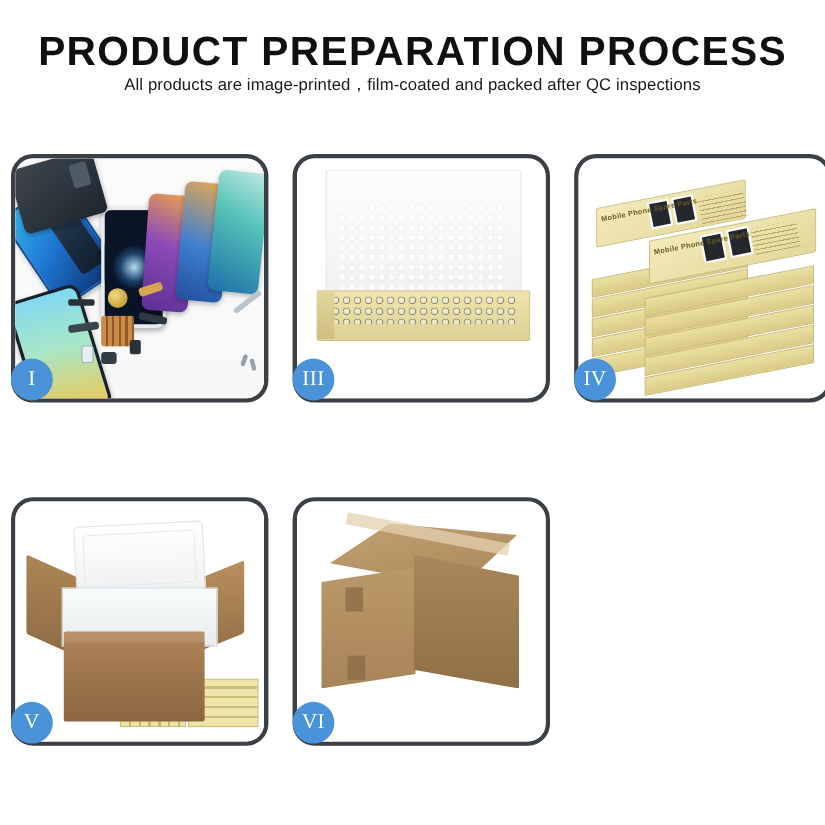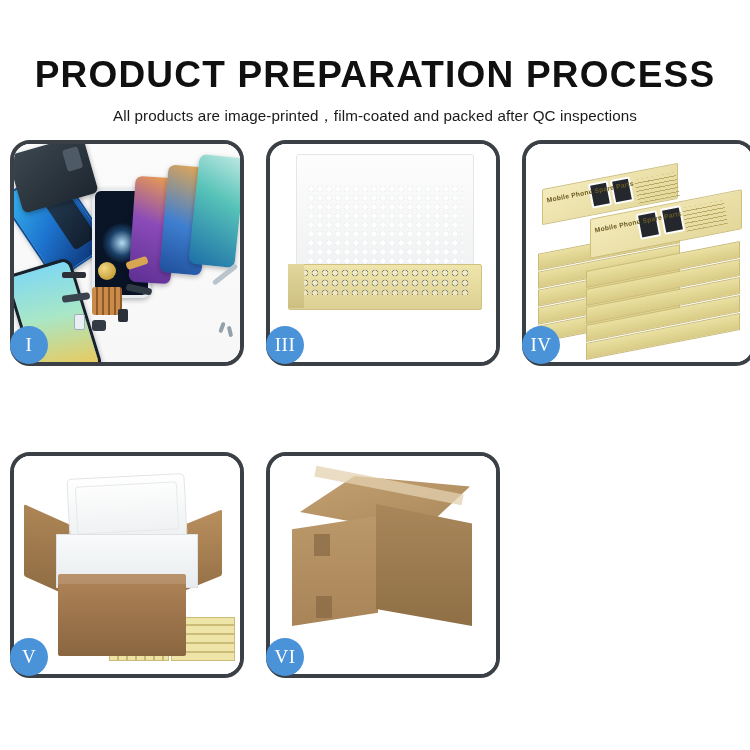--- a/index.html
+++ b/index.html
@@ -5,29 +5,29 @@
   html,body{margin:0;padding:0;}
   body{
     width:750px;height:750px;
     background:#ffffff;
     font-family:"Liberation Sans",sans-serif;
     overflow:hidden;
   }
   .page{position:relative;width:750px;height:750px;}
 
   
-  .header{padding-top:56px;text-align:center;}
+  .header{padding-top:28px;text-align:center;}
   .title{
     font-size:37px;font-weight:700;letter-spacing:1.2px;
     color:#101010;line-height:1.05;
     font-family:"Liberation Sans",sans-serif;
     white-space:nowrap;
   }
   .subtitle{
-    margin-top:11px;font-size:15.2px;color:#1a1a1a;font-weight:400;
+    font-size:15.2px;color:#1a1a1a;font-weight:400;
     letter-spacing:.1px;white-space:nowrap;
   }
 
   
   .grid{
     position:absolute;left:10px;top:140px;
     width:730px;height:540px;
     display:grid;
     grid-template-columns:234px 234px 234px;
     grid-template-rows:226px 226px;

